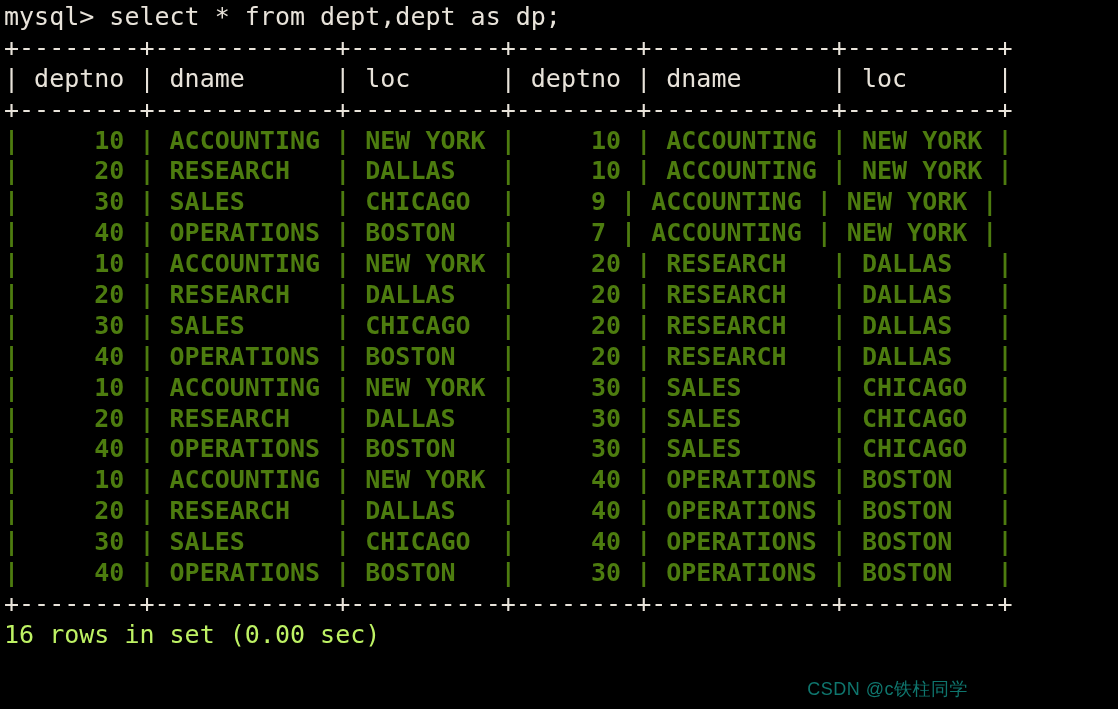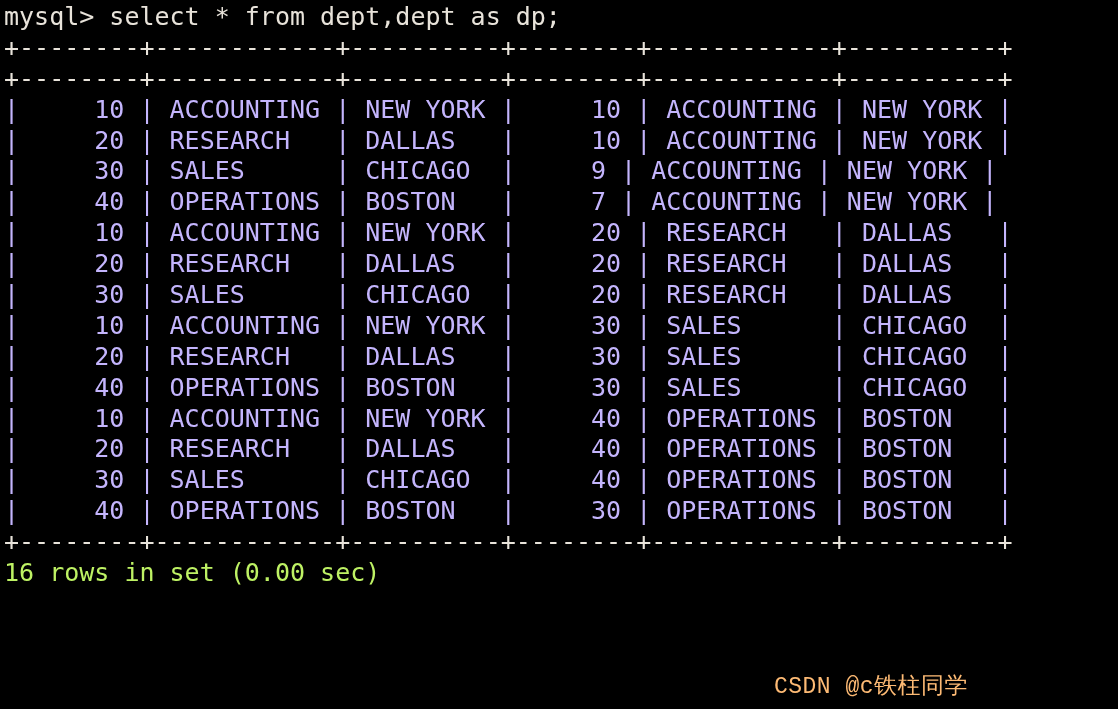--- a/index.html
+++ b/index.html
@@ -27,53 +27,55 @@
     font-family: "DejaVu Sans Mono", "Liberation Mono", monospace;
     font-size: 25px;
     line-height: 30.9px;
     letter-spacing: 0px;
     color: #e8e3da;
     height: 30.9px;
   }
   .prompt-line { color: #e8e3da; }
   .rule-line { color: #e8e3da; }
   .header-line { color: #e8e3da; }
-  .data-line { color: #c4b5fd; }
+  .data-line { color: #4d7c0f; font-weight: bold; }
   .status-line { color: #bef264; }
   #watermark {
     position: absolute;
     right: 14px;
     bottom: 8px;
-    font-family: Liberation Mono, monospace;
-    font-size: 23px;
-    color: #fdba74;
+    font-family: Liberation Sans, sans-serif;
+    font-size: 18px;
+    color: #0f766e;
     white-space: pre;
     letter-spacing: 0.5px;
   }
 </style>
 </head>
 <body>
 
 <div id="terminal">
 
   <div class="line prompt-line">mysql&gt; select * from dept,dept as dp;</div>
 
   <div class="line rule-line">+--------+------------+----------+--------+------------+----------+</div>
 
+  <div class="line header-line">| deptno | dname      | loc      | deptno | dname      | loc      |</div>
 
   <div class="line rule-line">+--------+------------+----------+--------+------------+----------+</div>
 
   <div id="rows">
       <div class="line data-line">|     10 | ACCOUNTING | NEW YORK |     10 | ACCOUNTING | NEW YORK |</div>
       <div class="line data-line">|     20 | RESEARCH   | DALLAS   |     10 | ACCOUNTING | NEW YORK |</div>
       <div class="line data-line">|     30 | SALES      | CHICAGO  |     9 | ACCOUNTING | NEW YORK |</div>
       <div class="line data-line">|     40 | OPERATIONS | BOSTON   |     7 | ACCOUNTING | NEW YORK |</div>
       <div class="line data-line">|     10 | ACCOUNTING | NEW YORK |     20 | RESEARCH   | DALLAS   |</div>
       <div class="line data-line">|     20 | RESEARCH   | DALLAS   |     20 | RESEARCH   | DALLAS   |</div>
       <div class="line data-line">|     30 | SALES      | CHICAGO  |     20 | RESEARCH   | DALLAS   |</div>
+      <div class="line data-line">|     40 | OPERATIONS | BOSTON   |     20 | RESEARCH   | DALLAS   |</div>
       <div class="line data-line">|     10 | ACCOUNTING | NEW YORK |     30 | SALES      | CHICAGO  |</div>
       <div class="line data-line">|     20 | RESEARCH   | DALLAS   |     30 | SALES      | CHICAGO  |</div>
       <div class="line data-line">|     40 | OPERATIONS | BOSTON   |     30 | SALES      | CHICAGO  |</div>
       <div class="line data-line">|     10 | ACCOUNTING | NEW YORK |     40 | OPERATIONS | BOSTON   |</div>
       <div class="line data-line">|     20 | RESEARCH   | DALLAS   |     40 | OPERATIONS | BOSTON   |</div>
       <div class="line data-line">|     30 | SALES      | CHICAGO  |     40 | OPERATIONS | BOSTON   |</div>
       <div class="line data-line">|     40 | OPERATIONS | BOSTON   |     30 | OPERATIONS | BOSTON   |</div>
     </div>
 
   <div class="line rule-line">+--------+------------+----------+--------+------------+----------+</div>

